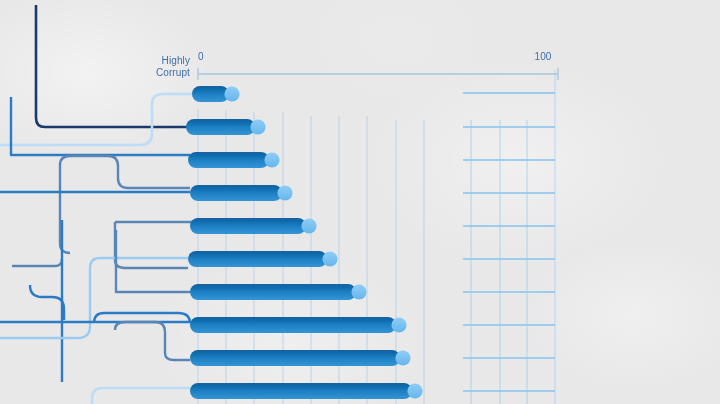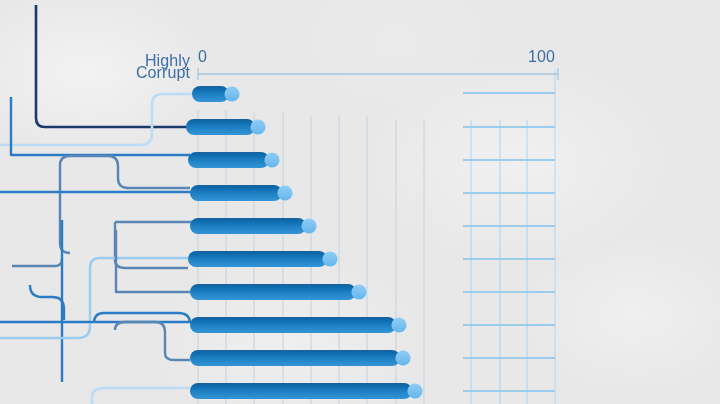--- a/index.html
+++ b/index.html
@@ -27,30 +27,30 @@
   svg.layer { position:absolute; left:0; top:0; width:720px; height:404px; overflow:visible; }
   #connector-layer { z-index:2; }
   #ghost-grid-layer { z-index:1; }
   #gridline-layer { z-index:3; }
   #axis-layer { z-index:5; }
   #bar-layer { z-index:6; }
 
   .axis-label {
     position:absolute;
     color:#3d6ea8;
-    font-size:16px;
+    font-size:10px;
     line-height:11.5px;
     letter-spacing:.1px;
     white-space:pre-line;
     z-index:7;
   }
   #label-highly-corrupt { left:118px; top:55px; width:72px; text-align:right; }
   #label-very-clean     { left:566px; top:55px; width:70px; text-align:left; }
   #tick-0               { left:198px; top:51px; width:30px; text-align:left; }
-  #tick-100             { left:528px; top:51px; width:30px; text-align:left; }
+  #tick-100             { left:528px; top:51px; width:30px; text-align:center; }
 </style>
 </head>
 <body>
 
 <div id="bg-texture"></div>
 
 <div id="stage">
 
   <svg class="layer" id="ghost-grid-layer" viewBox="0 0 720 404">
     <g stroke="#8fc7f0" fill="none">

